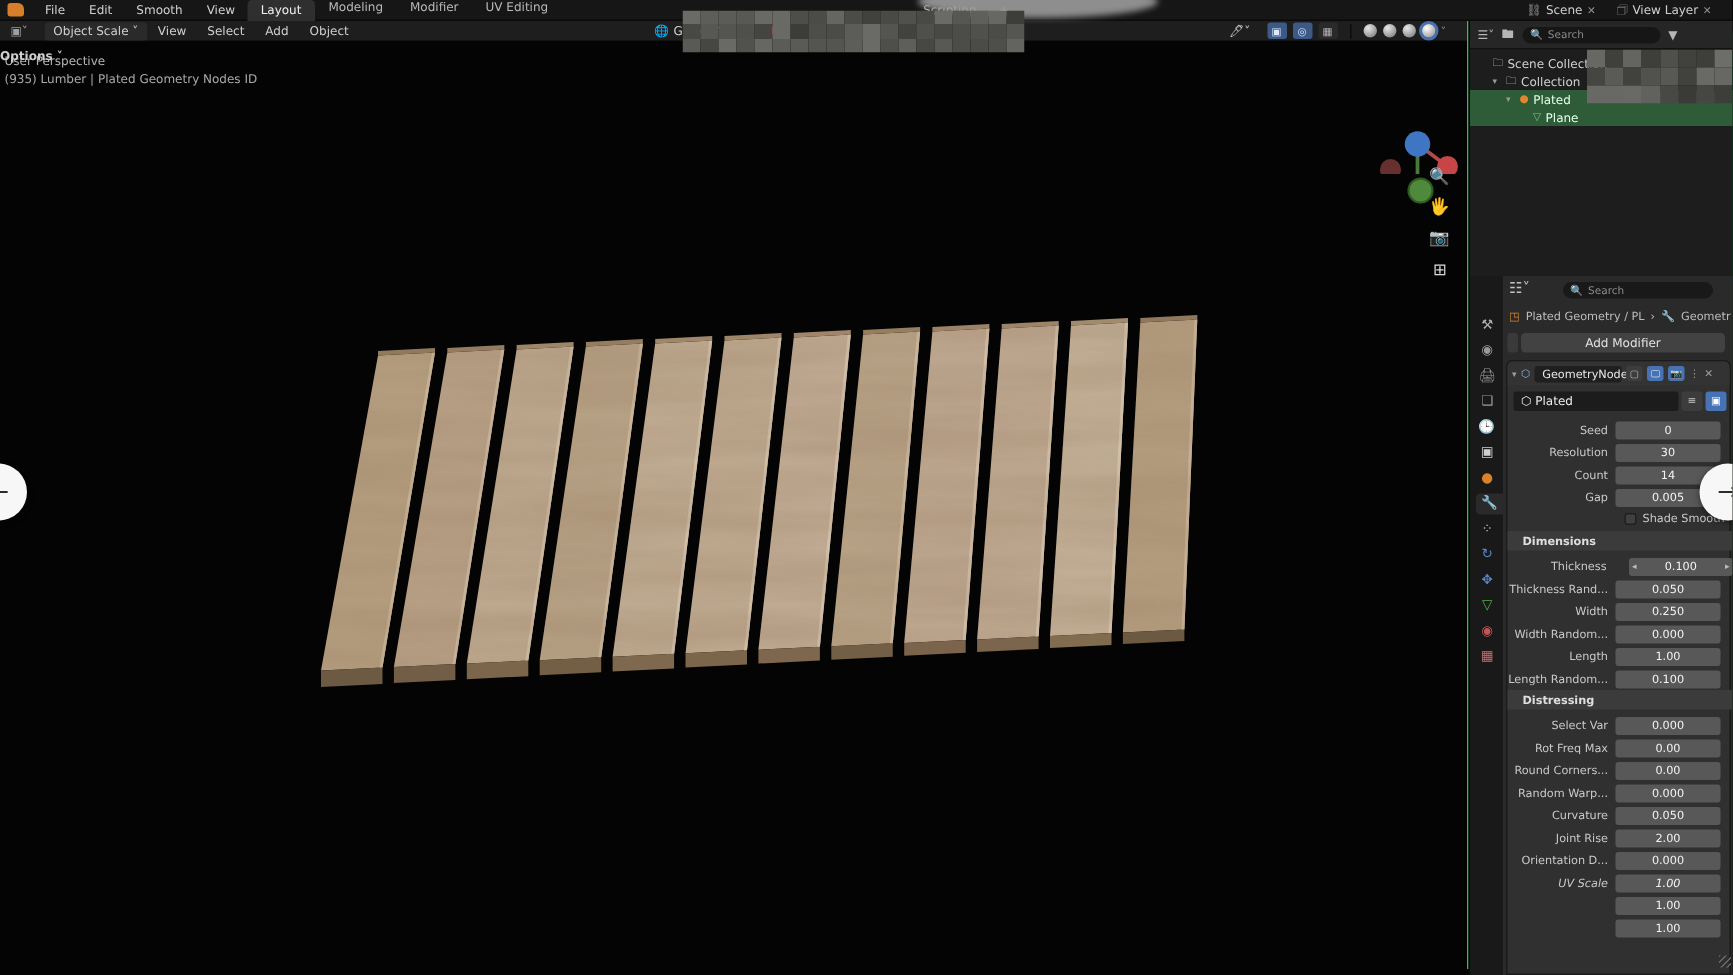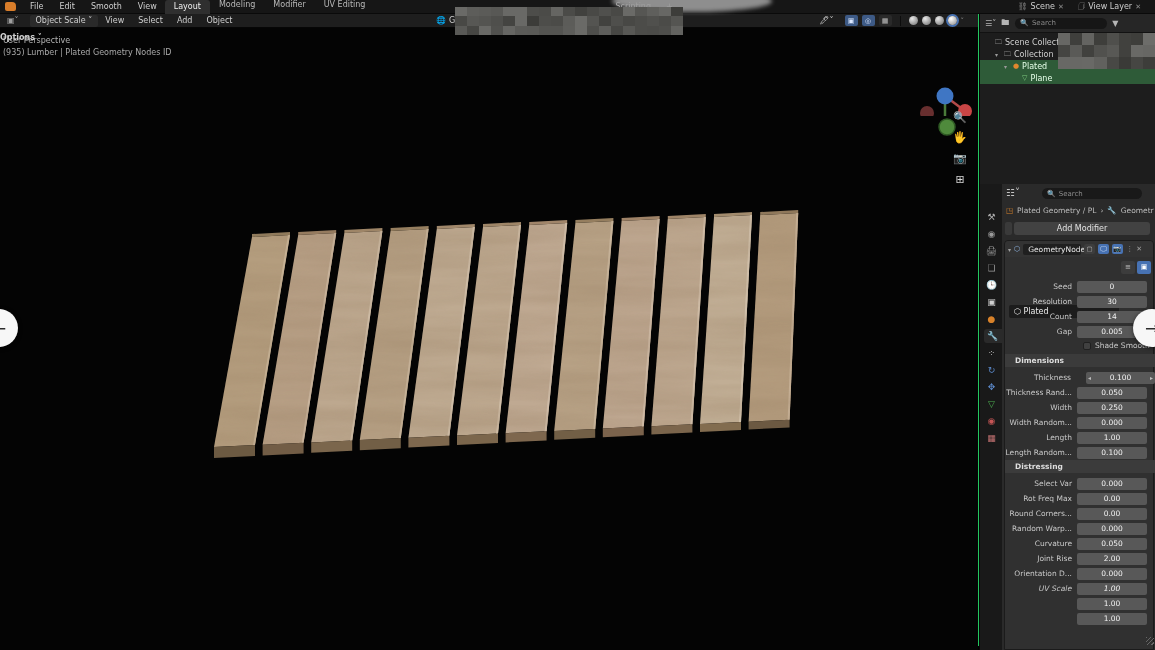--- a/index.html
+++ b/index.html
@@ -90,21 +90,21 @@
     border:1px solid #1b1b1b; border-radius:4px 4px 0 0;}
   #mod-head { position:absolute; left:0; top:0; width:148px; height:16px; display:flex; align-items:center;
     gap:3px; padding:0 3px; background:#333333; border-radius:4px 4px 0 0;}
   #mod-name { background:#1f1f1f; border-radius:2px; color:#e8e8e8; font-size:7.5px; height:11px;
     line-height:11px; padding:0 5px; width:58px;}
   .mh-ic { width:11px; height:10px; border-radius:2px; font-size:6.5px; color:#bbb; background:#3d3d3d;
     display:flex; align-items:center; justify-content:center;}
   .mh-ic.blue { background:#4772b3; color:#eaf2ff;}
   #nodegroup-row { position:absolute; left:4px; top:20px; width:142px; height:13px; display:flex; gap:2px;}
   #nodegroup-field { flex:1; background:#1c1c1c; border-radius:2px; color:#ececec; font-size:8px;
-    height:13px; line-height:13px; padding:0 5px;margin-top:44px;}
+    height:13px; line-height:13px; padding:0 5px;}
   .ng-btn { width:14px; height:13px; background:#3c3c3c; border-radius:2px; font-size:7px; color:#c5c5c5;
     text-align:center; line-height:13px;}
   .ng-btn.blue { background:#4772b3; color:#fff;}
 
   .prop-row { position:absolute; left:0; width:150px; height:15px; display:flex; align-items:center;}
   .prop-label { width:72px; text-align:right; font-size:7.5px; color:#c9c9c9; padding-right:5px;
     white-space:nowrap; overflow:hidden;}
   .prop-field { width:70px; height:12px; background:#585858; border-radius:2px; color:#f2f2f2;
     font-size:7.5px; text-align:center; line-height:12px; position:relative;}
   .prop-field .arr { position:absolute; top:0; font-size:6px; color:#bdbdbd; line-height:12px;}

